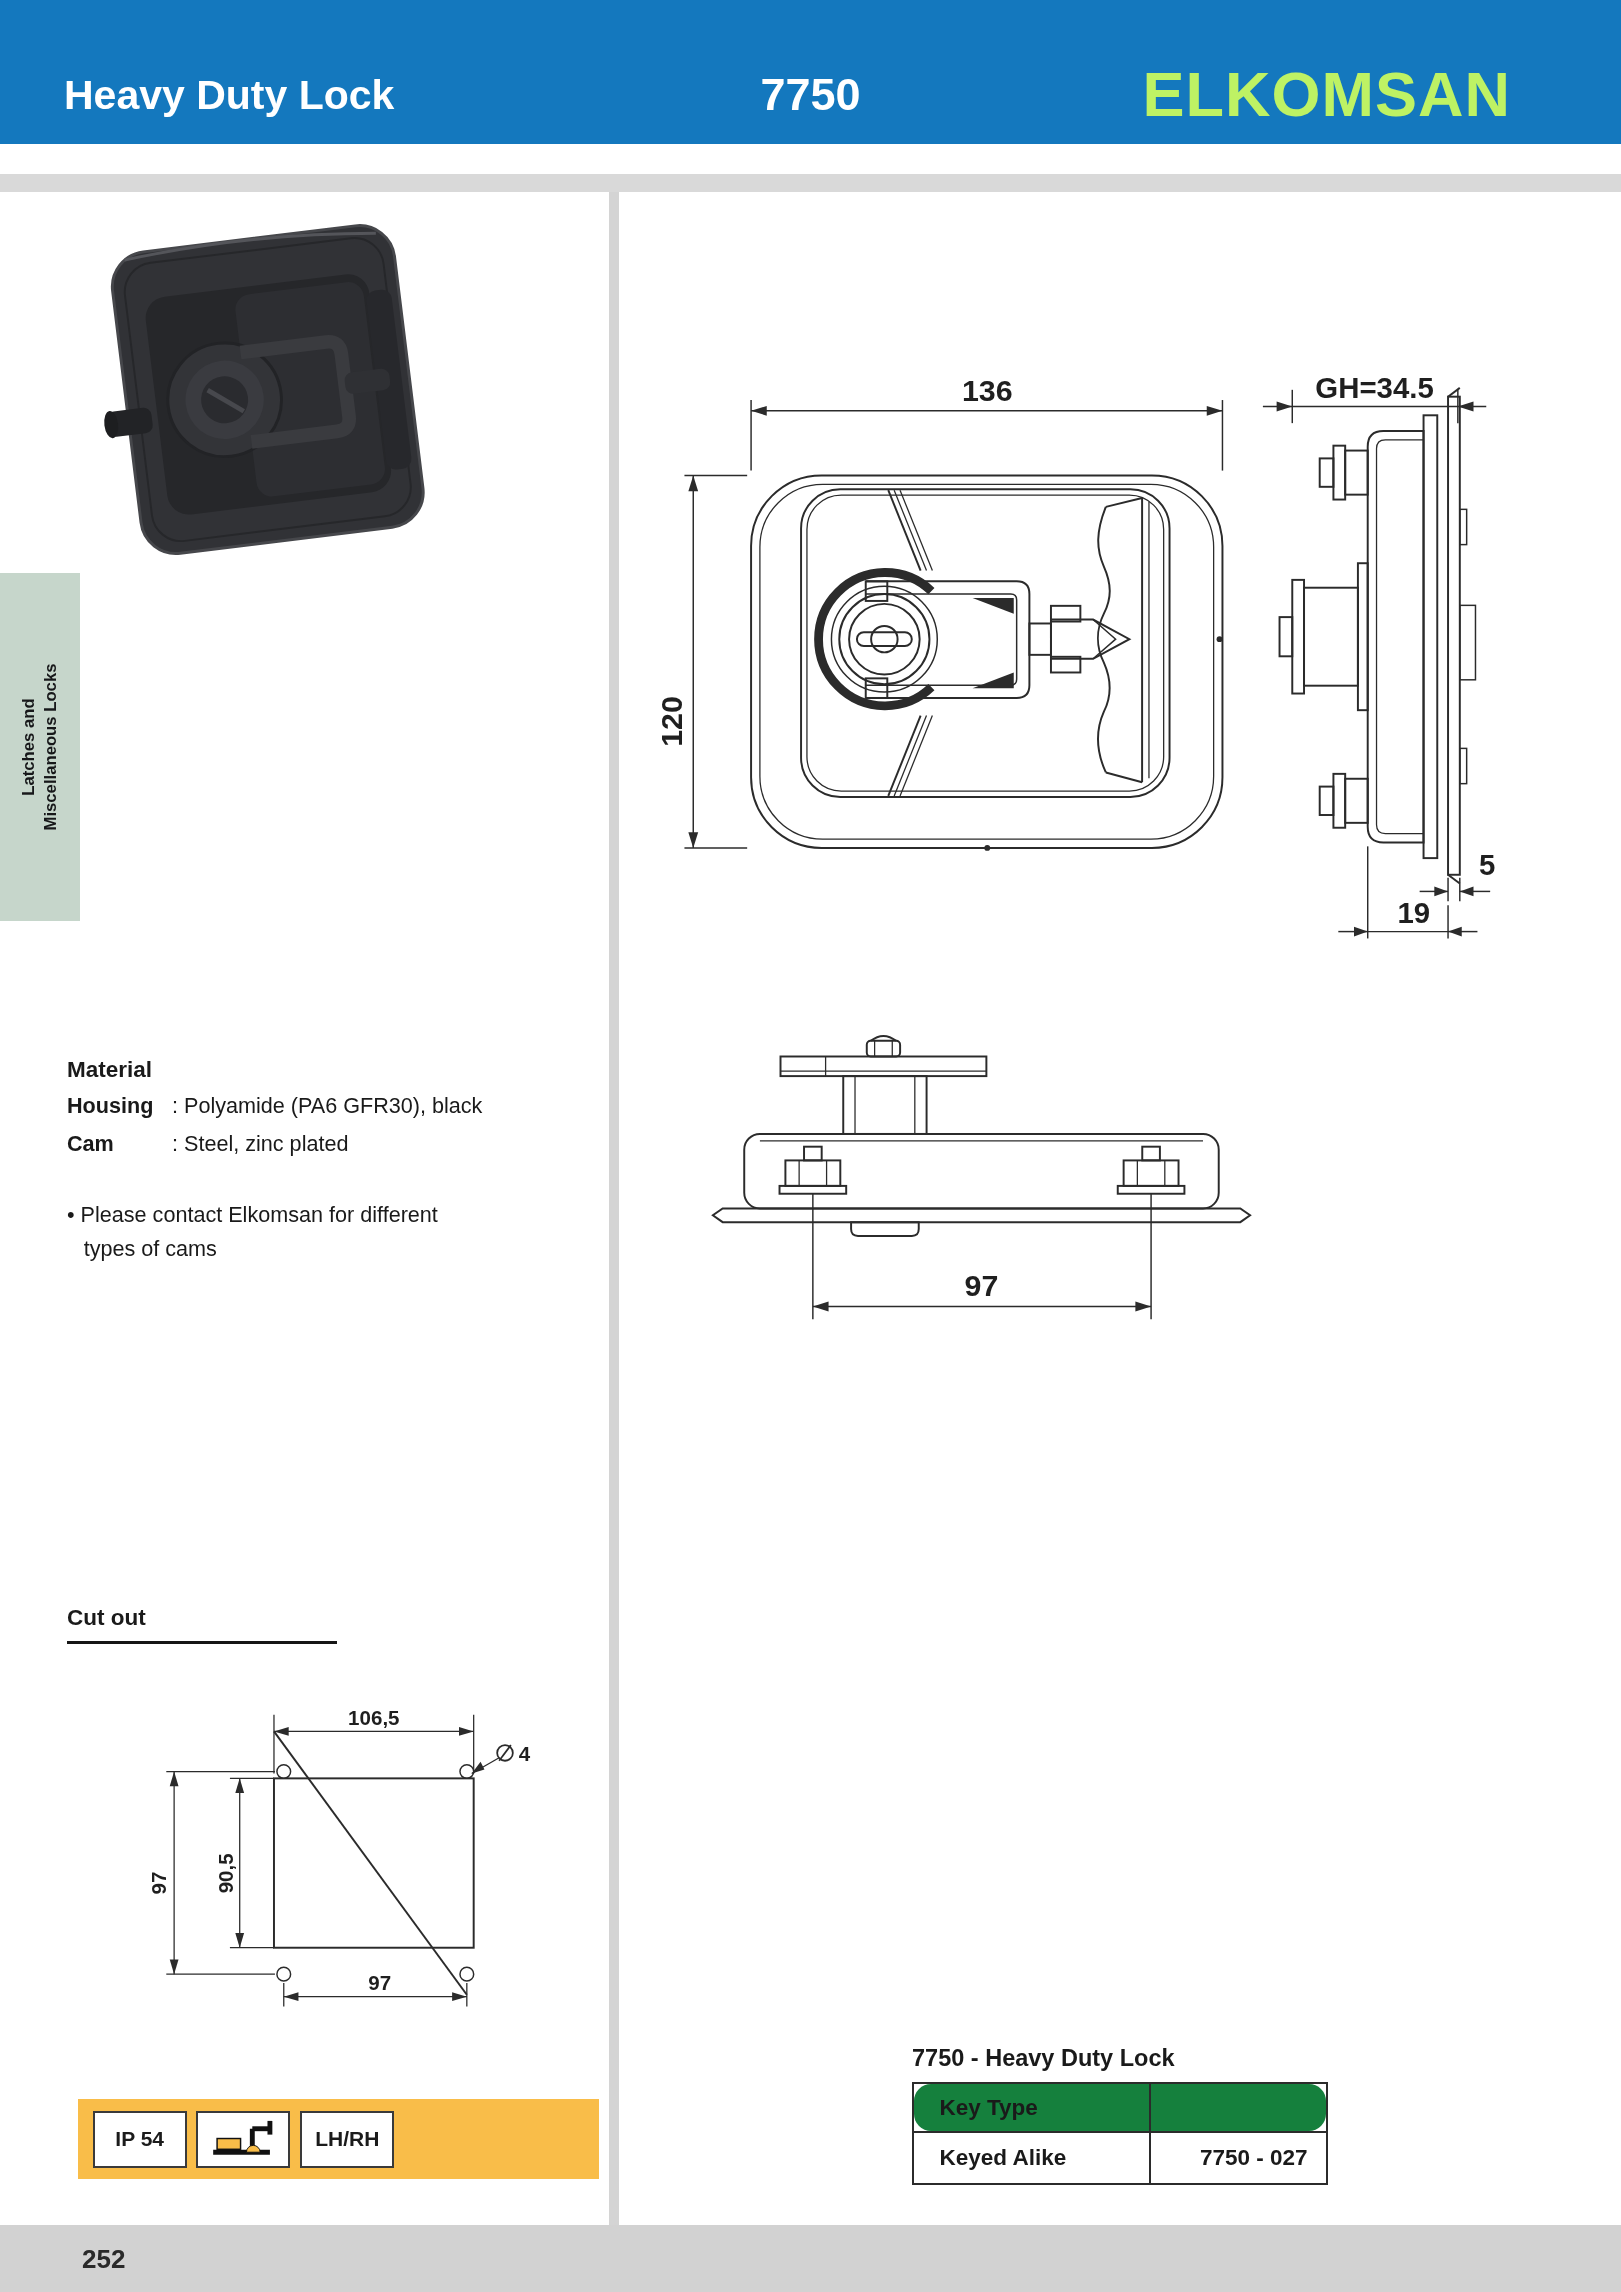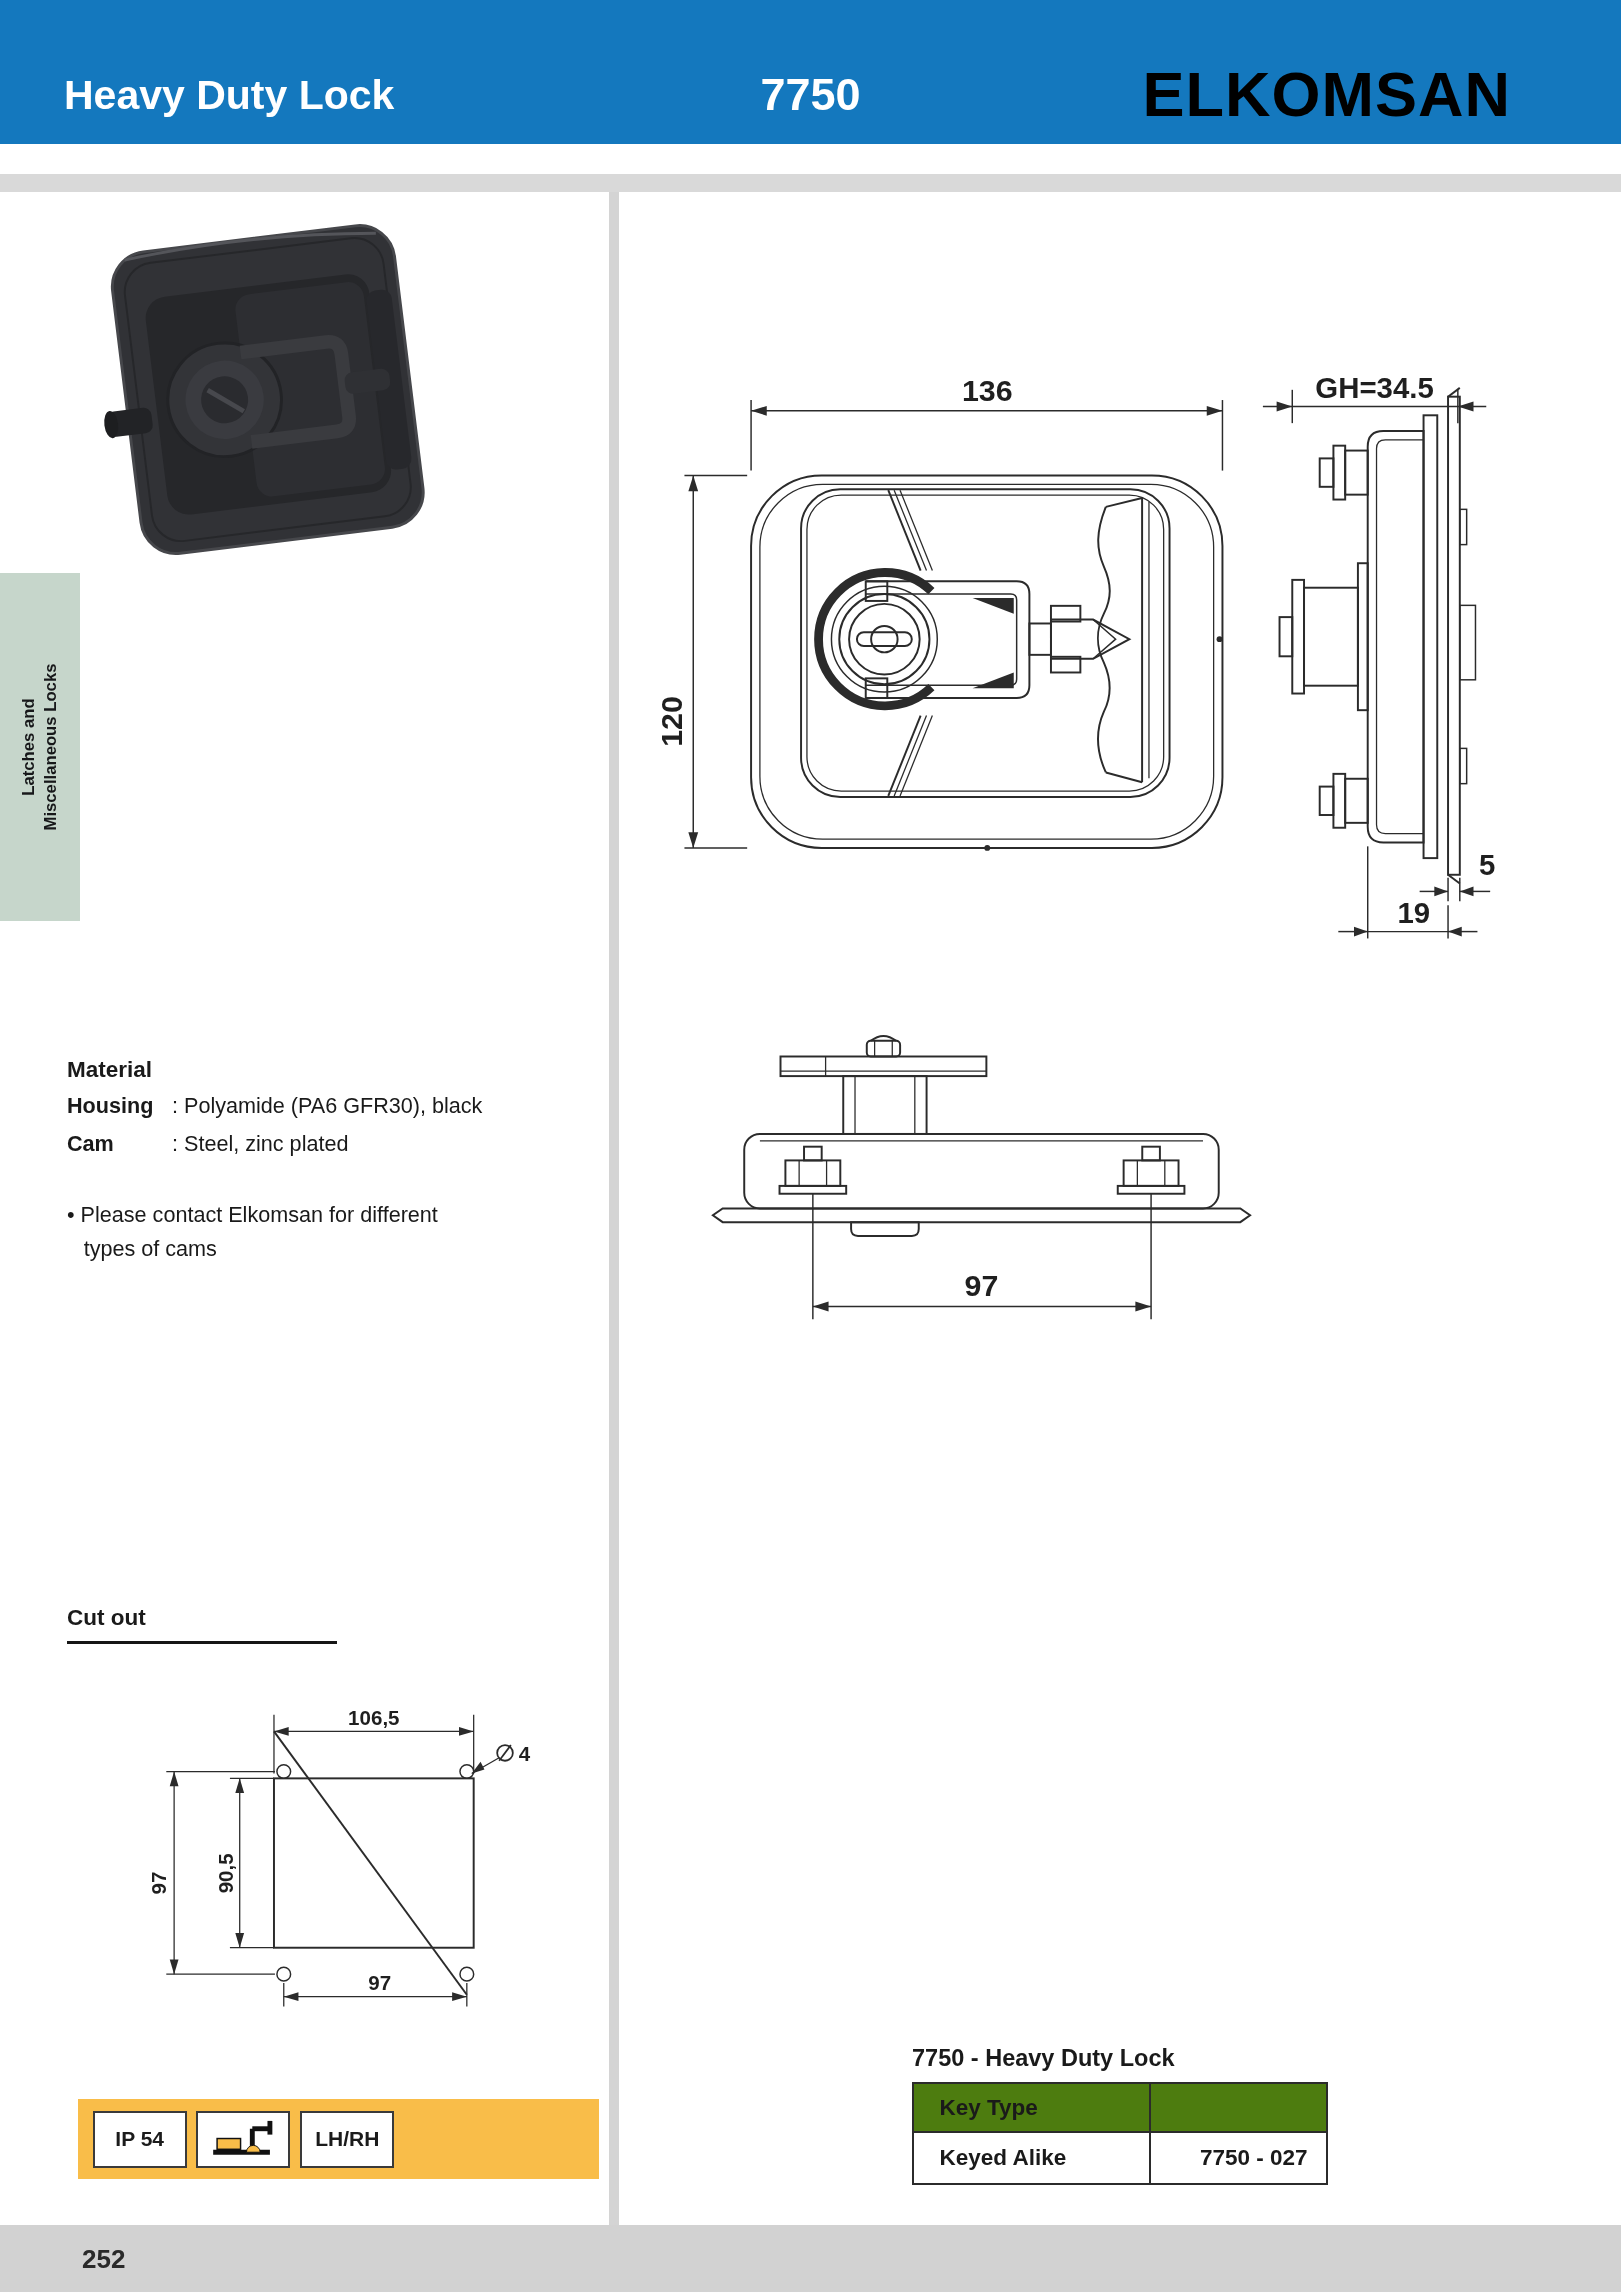--- a/index.html
+++ b/index.html
@@ -17,21 +17,21 @@
   .header .title-left {
     position:absolute; left:64px; bottom:25.5px;
     font-size:41px; font-weight:700; color:#fff;
   }
   .header .title-center {
     position:absolute; left:0; right:0; bottom:23.5px; text-align:center;
     font-size:45px; font-weight:700; color:#fff;
   }
   .header .brand {
     position:absolute; right:110px; bottom:13.7px;
-    font-size:63px; font-weight:800; color:#000000; letter-spacing:1px;
+    font-size:63px; font-weight:800; color:#bef264; letter-spacing:1px;
   }
   .substrip {
     position:absolute; left:0; top:174px; width:1621px; height:17.6px;
     background:#d9d9d9;
   }
   
   .v-divider {
     position:absolute; left:609px; top:192px; width:9.8px; height:2033px;
     background:#d4d4d4;
   }
@@ -70,21 +70,21 @@
     display:flex; align-items:center; justify-content:center;
     font-size:21px; font-weight:600; color:#1b1b1b;
   }
   
   .ptable-title { position:absolute; left:912px; top:2045px; font-size:23.5px; font-weight:700; }
   .ptable {
     position:absolute; left:912px; top:2082px; width:416px;
     border:2px solid #2b2b2b; border-collapse:collapse;
   }
   .ptable .row { display:flex; }
-  .ptable .row.hd { background:#4d7c0f; height:47px; }
+  .ptable .row.hd { background:#15803d; height:47px;border-radius:17px; }
   .ptable .row.bd { background:#fff; height:52px; border-top:2px solid #2b2b2b; }
   .ptable .c1 { width:238px; border-right:2px solid #2b2b2b; display:flex; align-items:center; padding-left:25.5px; font-size:22.5px; font-weight:700; }
   .ptable .c2 { width:175px; display:flex; align-items:center; justify-content:center; font-size:22.5px; font-weight:700;padding-left:30px; }
   
   .footer {
     position:absolute; left:0; top:2225px; width:1621px; height:68px;
     background:#d2d2d2;
   }
   .footer .pageno {
     position:absolute; left:82px; top:0; height:68px; display:flex; align-items:center;

